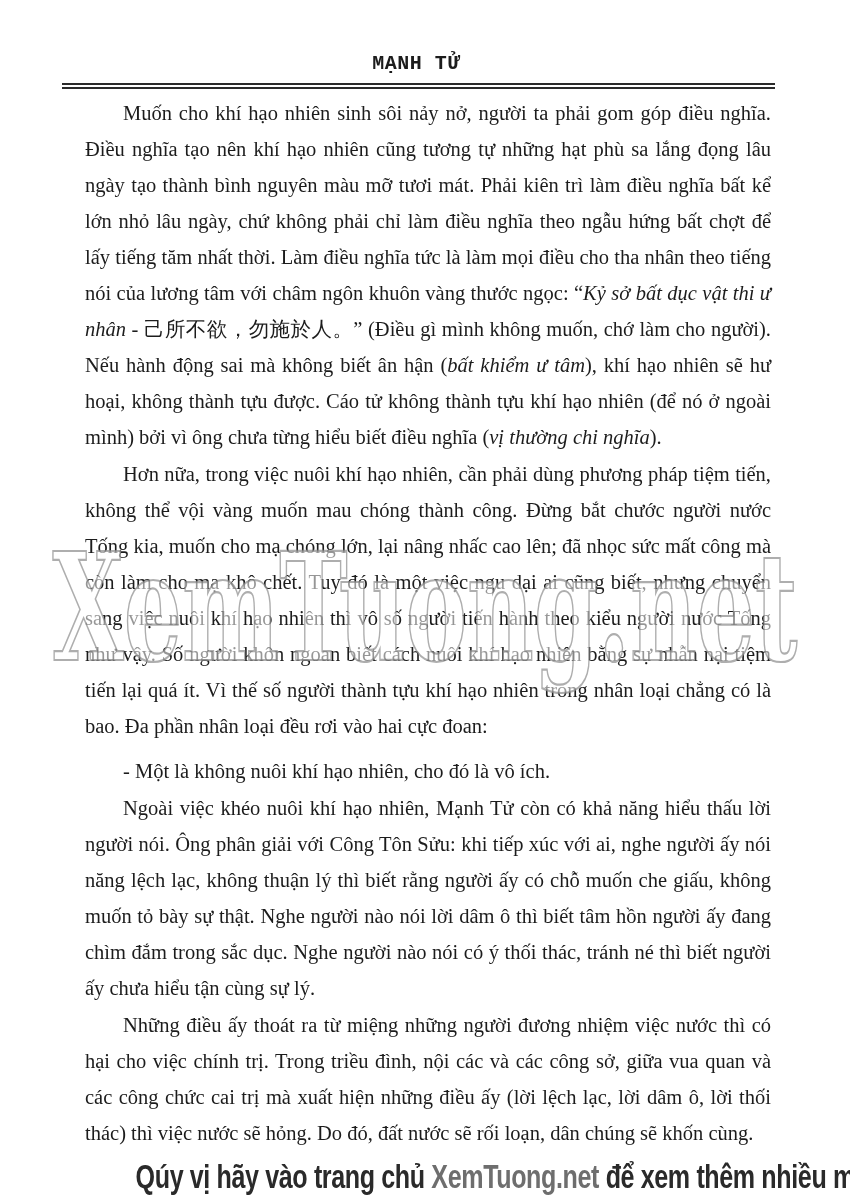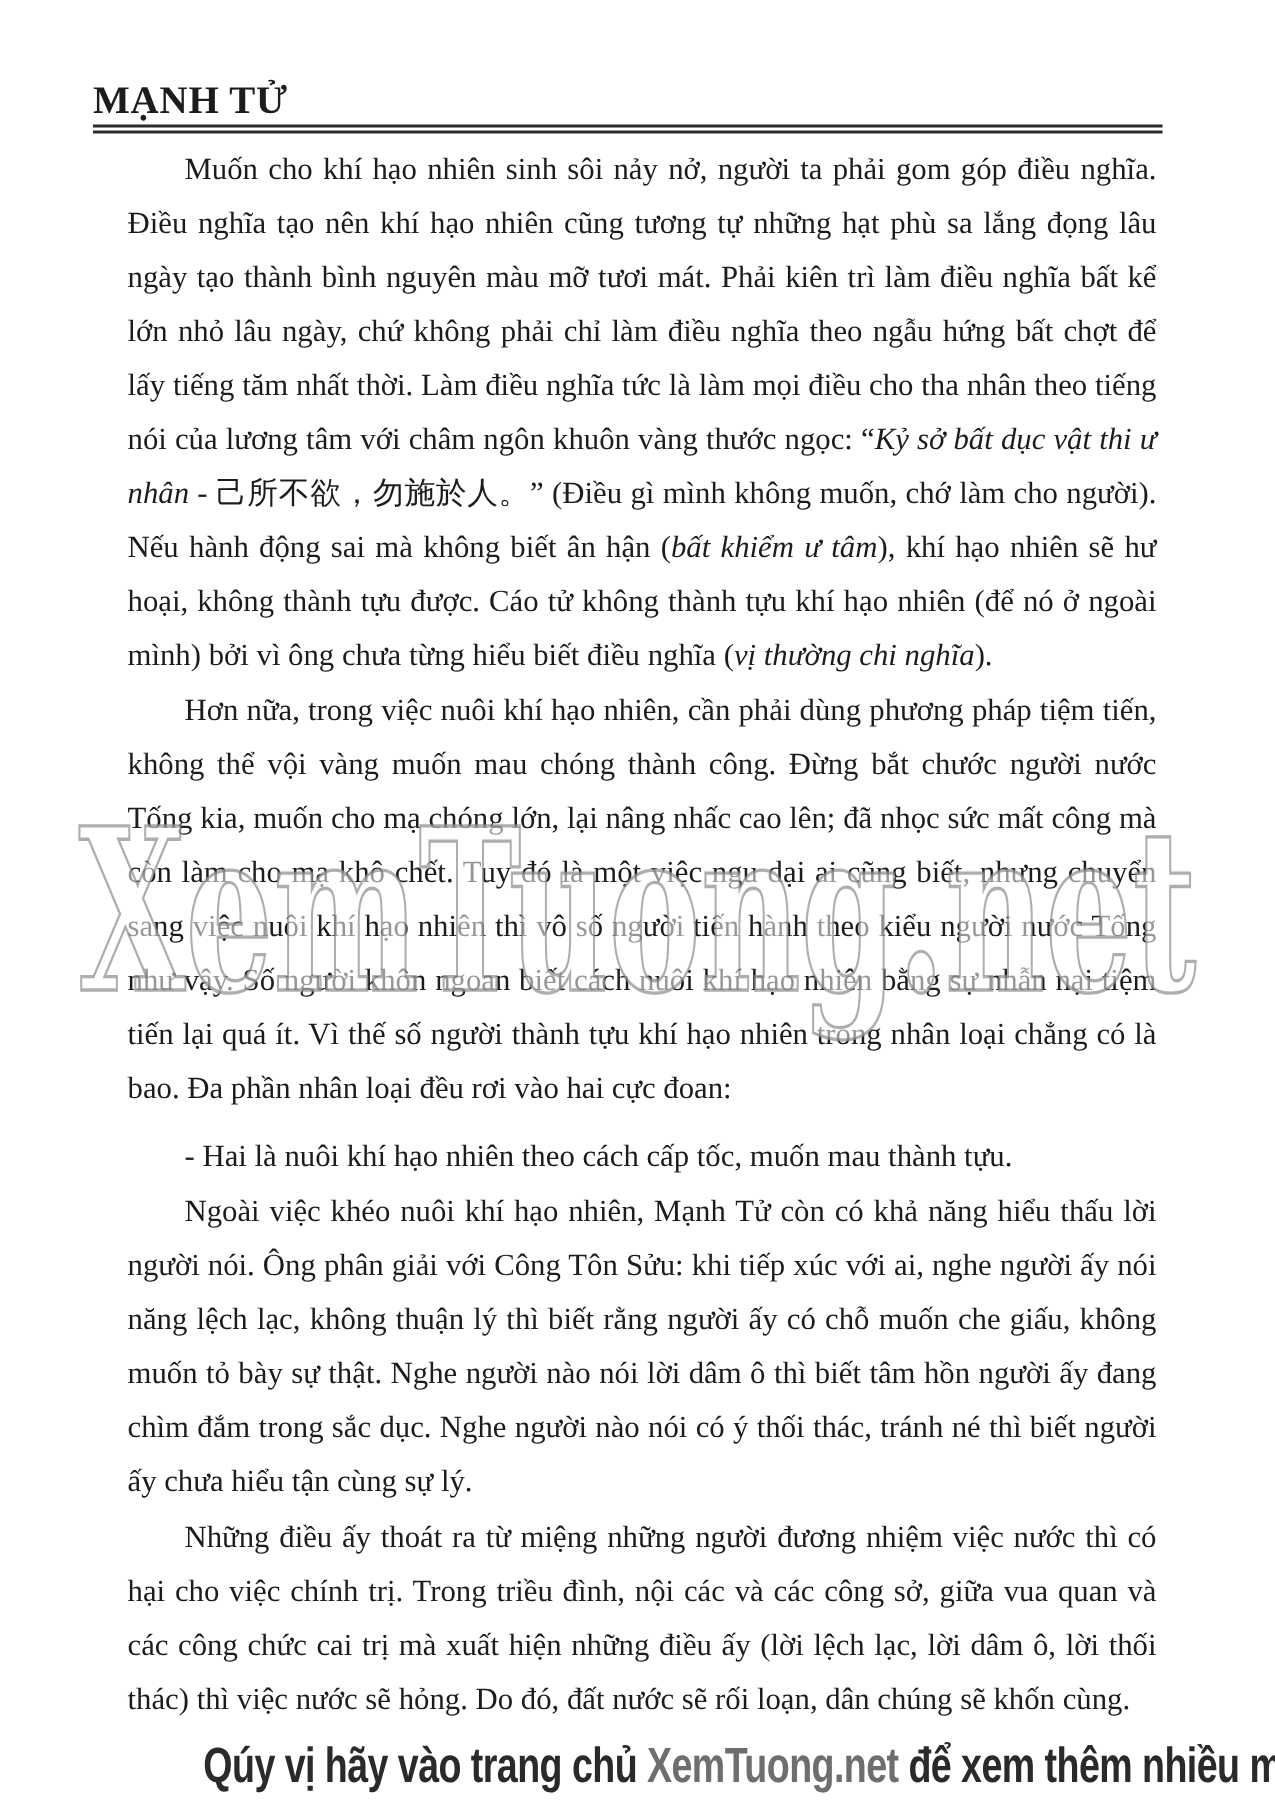--- a/index.html
+++ b/index.html
@@ -12,22 +12,23 @@
   body{
     width:850px;height:1202px;background:#ffffff;
     font-family:"Liberation Serif", serif;color:var(--text);
     position:relative;overflow:hidden;
   }
   .page{position:relative;width:850px;height:1202px;background:#fff;}
 
   
   .running-header{
     position:absolute;top:52px;left:62px;width:708px;
-    text-align:left;font-weight:bold;font-size:26px;letter-spacing:.5px;
+    text-align:center;font-weight:bold;font-size:20px;letter-spacing:.5px;
     color:var(--text);
+    font-family:Liberation Mono, monospace;
   }
   .header-rule{
     position:absolute;top:83px;left:62px;width:713px;height:2px;
     border-top:2px solid #2a2a2a;border-bottom:2px solid #2a2a2a;
   }
 
   
   .body-text{
     position:absolute;top:95px;left:85px;width:686px;
     font-size:20.5px;line-height:36px;text-align:justify;
@@ -66,21 +67,21 @@
 
 <div class="page">
 
   <div class="running-header">MẠNH TỬ</div>
 
   <div class="header-rule"></div>
 
   <div class="body-text">
       <p class="para"><span>Muốn cho khí hạo nhiên sinh sôi nảy nở, người ta phải gom góp điều nghĩa. Điều nghĩa tạo nên khí hạo nhiên cũng tương tự những hạt phù sa lắng đọng lâu ngày tạo thành bình nguyên màu mỡ tươi mát. Phải kiên trì làm điều nghĩa bất kể lớn nhỏ lâu ngày, chứ không phải chỉ làm điều nghĩa theo ngẫu hứng bất chợt để lấy tiếng tăm nhất thời. Làm điều nghĩa tức là làm mọi điều cho tha nhân theo tiếng nói của lương tâm với châm ngôn khuôn vàng thước ngọc: “</span><em>Kỷ sở bất dục vật thi ư nhân</em><span> - 己所不欲，勿施於人。” (Điều gì mình không muốn, chớ làm cho người). Nếu hành động sai mà không biết ân hận (</span><em>bất khiểm ư tâm</em><span>), khí hạo nhiên sẽ hư hoại, không thành tựu được. Cáo tử không thành tựu khí hạo nhiên (để nó ở ngoài mình) bởi vì ông chưa từng hiểu biết điều nghĩa (</span><em>vị thường chi nghĩa</em><span>).</span></p>
       <p class="para"><span>Hơn nữa, trong việc nuôi khí hạo nhiên, cần phải dùng phương pháp tiệm tiến, không thể vội vàng muốn mau chóng thành công. Đừng bắt chước người nước Tống kia, muốn cho mạ chóng lớn, lại nâng nhấc cao lên; đã nhọc sức mất công mà còn làm cho mạ khô chết. Tuy đó là một việc ngu dại ai cũng biết, nhưng chuyển sang việc nuôi khí hạo nhiên thì vô số người tiến hành theo kiểu người nước Tống như vậy. Số người khôn ngoan biết cách nuôi khí hạo nhiên bằng sự nhẫn nại tiệm tiến lại quá ít. Vì thế số người thành tựu khí hạo nhiên trong nhân loại chẳng có là bao. Đa phần nhân loại đều rơi vào hai cực đoan:</span></p>
-      <p class="list-line"><span>- Hai là nuôi khí hạo nhiên theo cách cấp tốc, muốn mau thành tựu.</span></p>
+      <p class="list-line"><span>- Một là không nuôi khí hạo nhiên, cho đó là vô ích.</span></p>
       <p class="para"><span>Ngoài việc khéo nuôi khí hạo nhiên, Mạnh Tử còn có khả năng hiểu thấu lời người nói. Ông phân giải với Công Tôn Sửu: khi tiếp xúc với ai, nghe người ấy nói năng lệch lạc, không thuận lý thì biết rằng người ấy có chỗ muốn che giấu, không muốn tỏ bày sự thật. Nghe người nào nói lời dâm ô thì biết tâm hồn người ấy đang chìm đắm trong sắc dục. Nghe người nào nói có ý thối thác, tránh né thì biết người ấy chưa hiểu tận cùng sự lý.</span></p>
       <p class="para"><span>Những điều ấy thoát ra từ miệng những người đương nhiệm việc nước thì có hại cho việc chính trị. Trong triều đình, nội các và các công sở, giữa vua quan và các công chức cai trị mà xuất hiện những điều ấy (lời lệch lạc, lời dâm ô, lời thối thác) thì việc nước sẽ hỏng. Do đó, đất nước sẽ rối loạn, dân chúng sẽ khốn cùng.</span></p>
     </div>
 
   <div class="watermark">
     <svg width="780" height="170" viewBox="0 0 780 170">
       <text x="390" y="125" text-anchor="middle" font-family="DejaVu Serif, serif" font-size="150" font-weight="bold" textLength="745" lengthAdjust="spacingAndGlyphs" fill="#ffffff" fill-opacity="0.6" stroke="#8f8f8f" stroke-opacity="0.8" stroke-width="2.2">XemTuong.net</text>
     </svg>
   </div>
 

